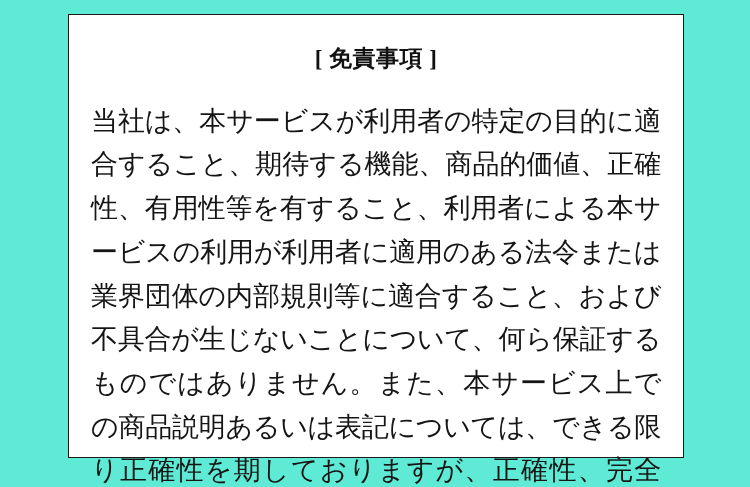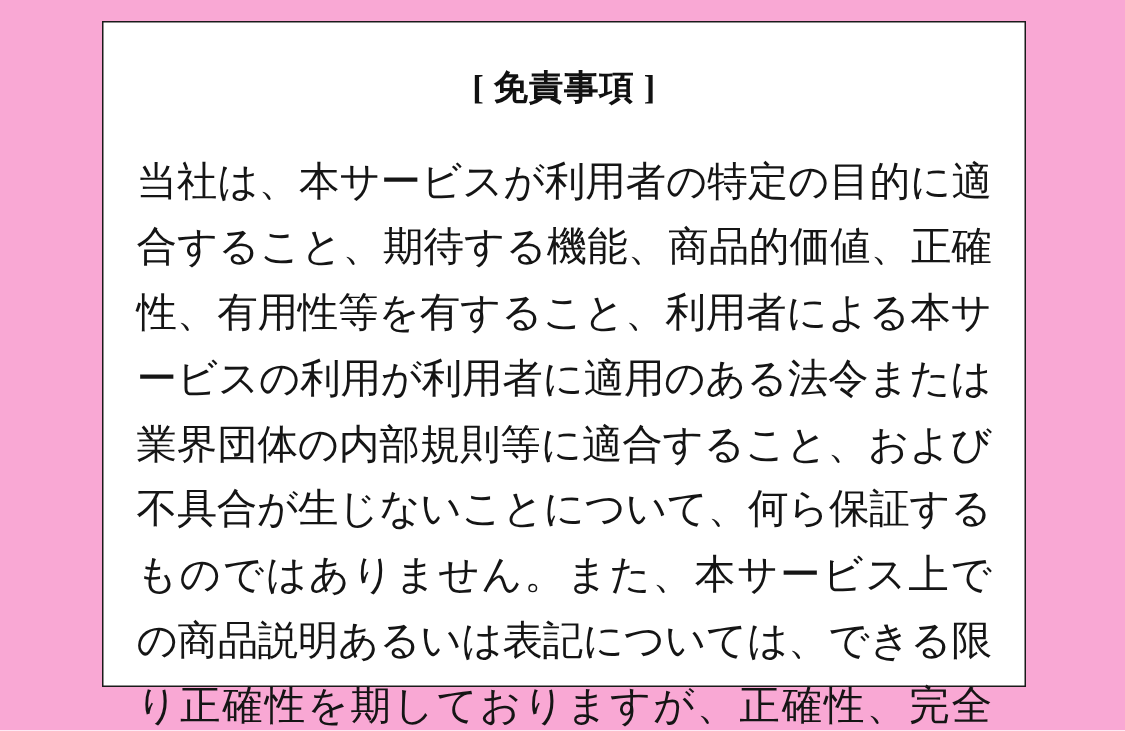--- a/index.html
+++ b/index.html
@@ -11,21 +11,21 @@
     width: 750px;
     height: 487px;
     font-family: "Liberation Sans", sans-serif;
     color: #1a1a1a;
     overflow: hidden;
   }
   .page {
     position: relative;
     width: 750px;
     height: 487px;
-    background: #f9a8d4;
+    background: #5eead4;
     box-sizing: border-box;
   }
   .disclaimer-box {
     position: absolute;
     left: 68px;
     top: 14px;
     width: 616px;
     height: 444px;
     border: 1px solid #1a1a1a;
     box-sizing: border-box;

